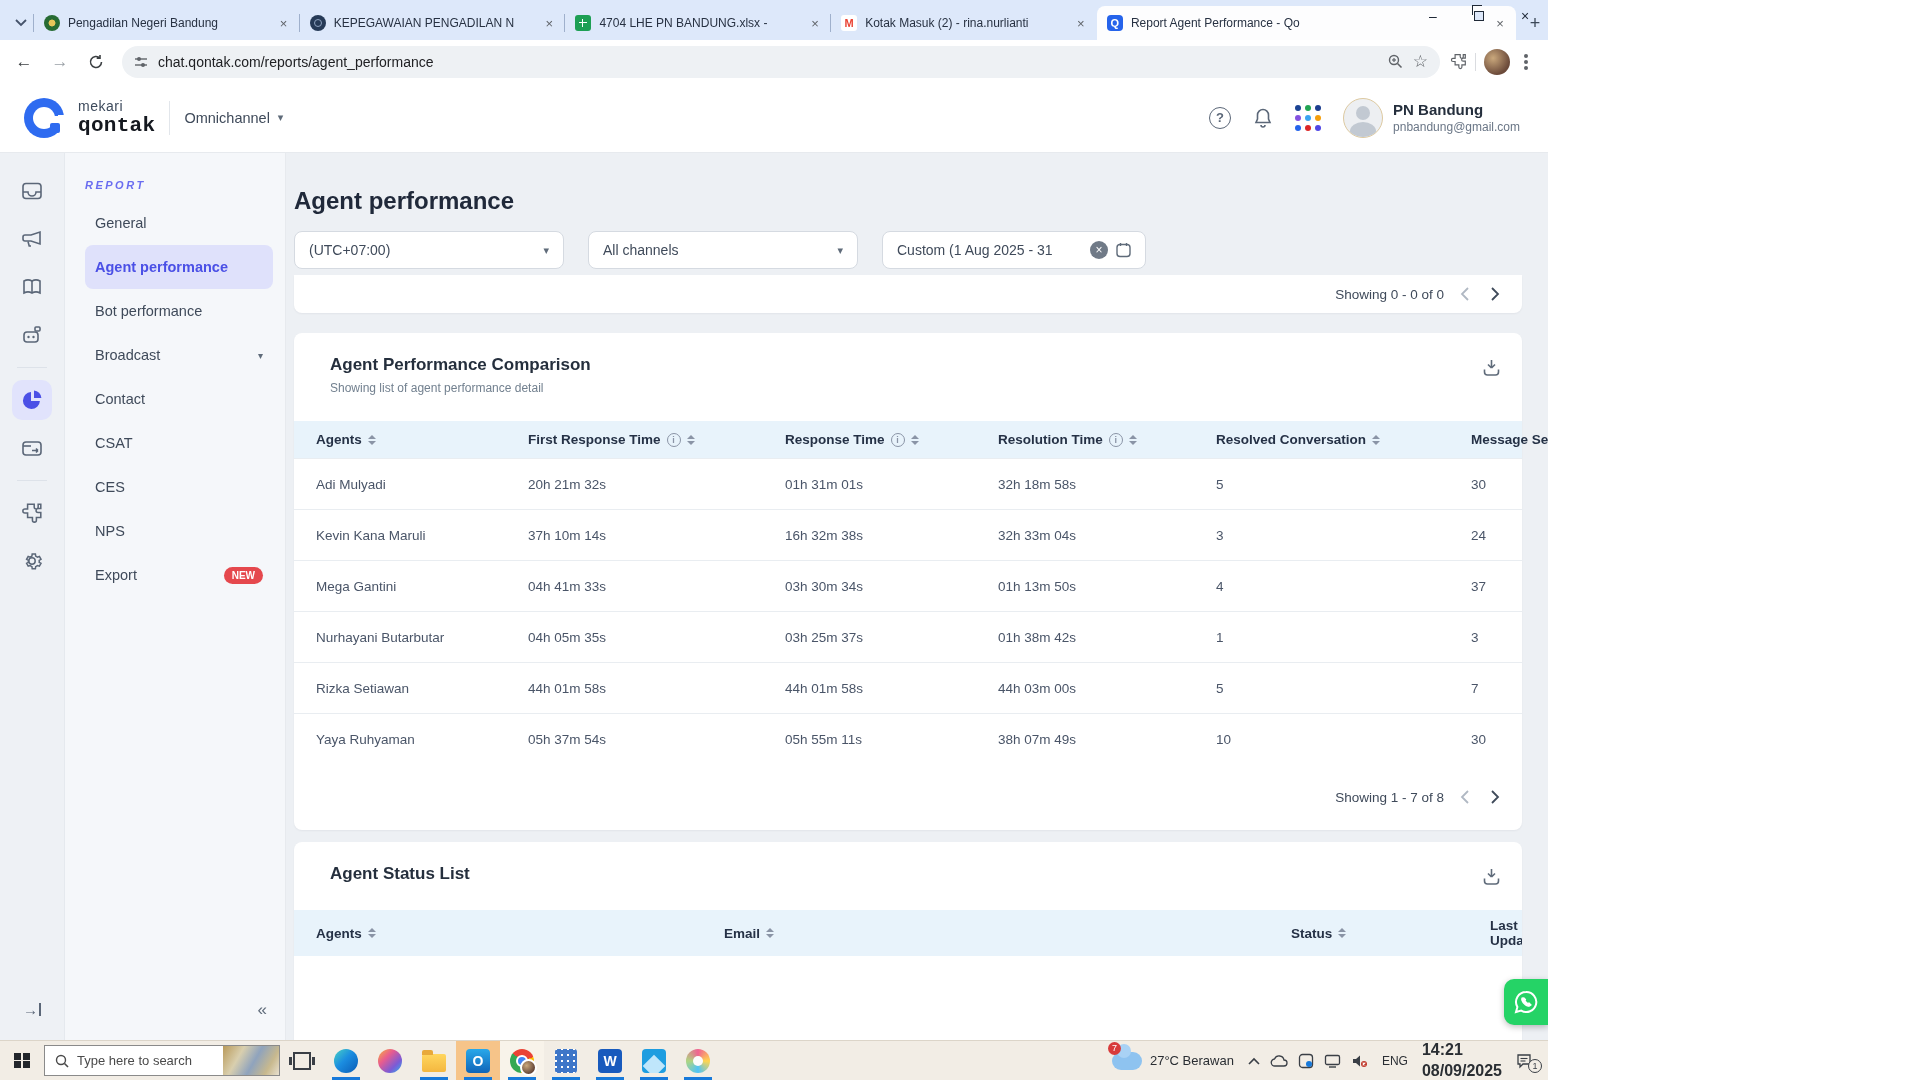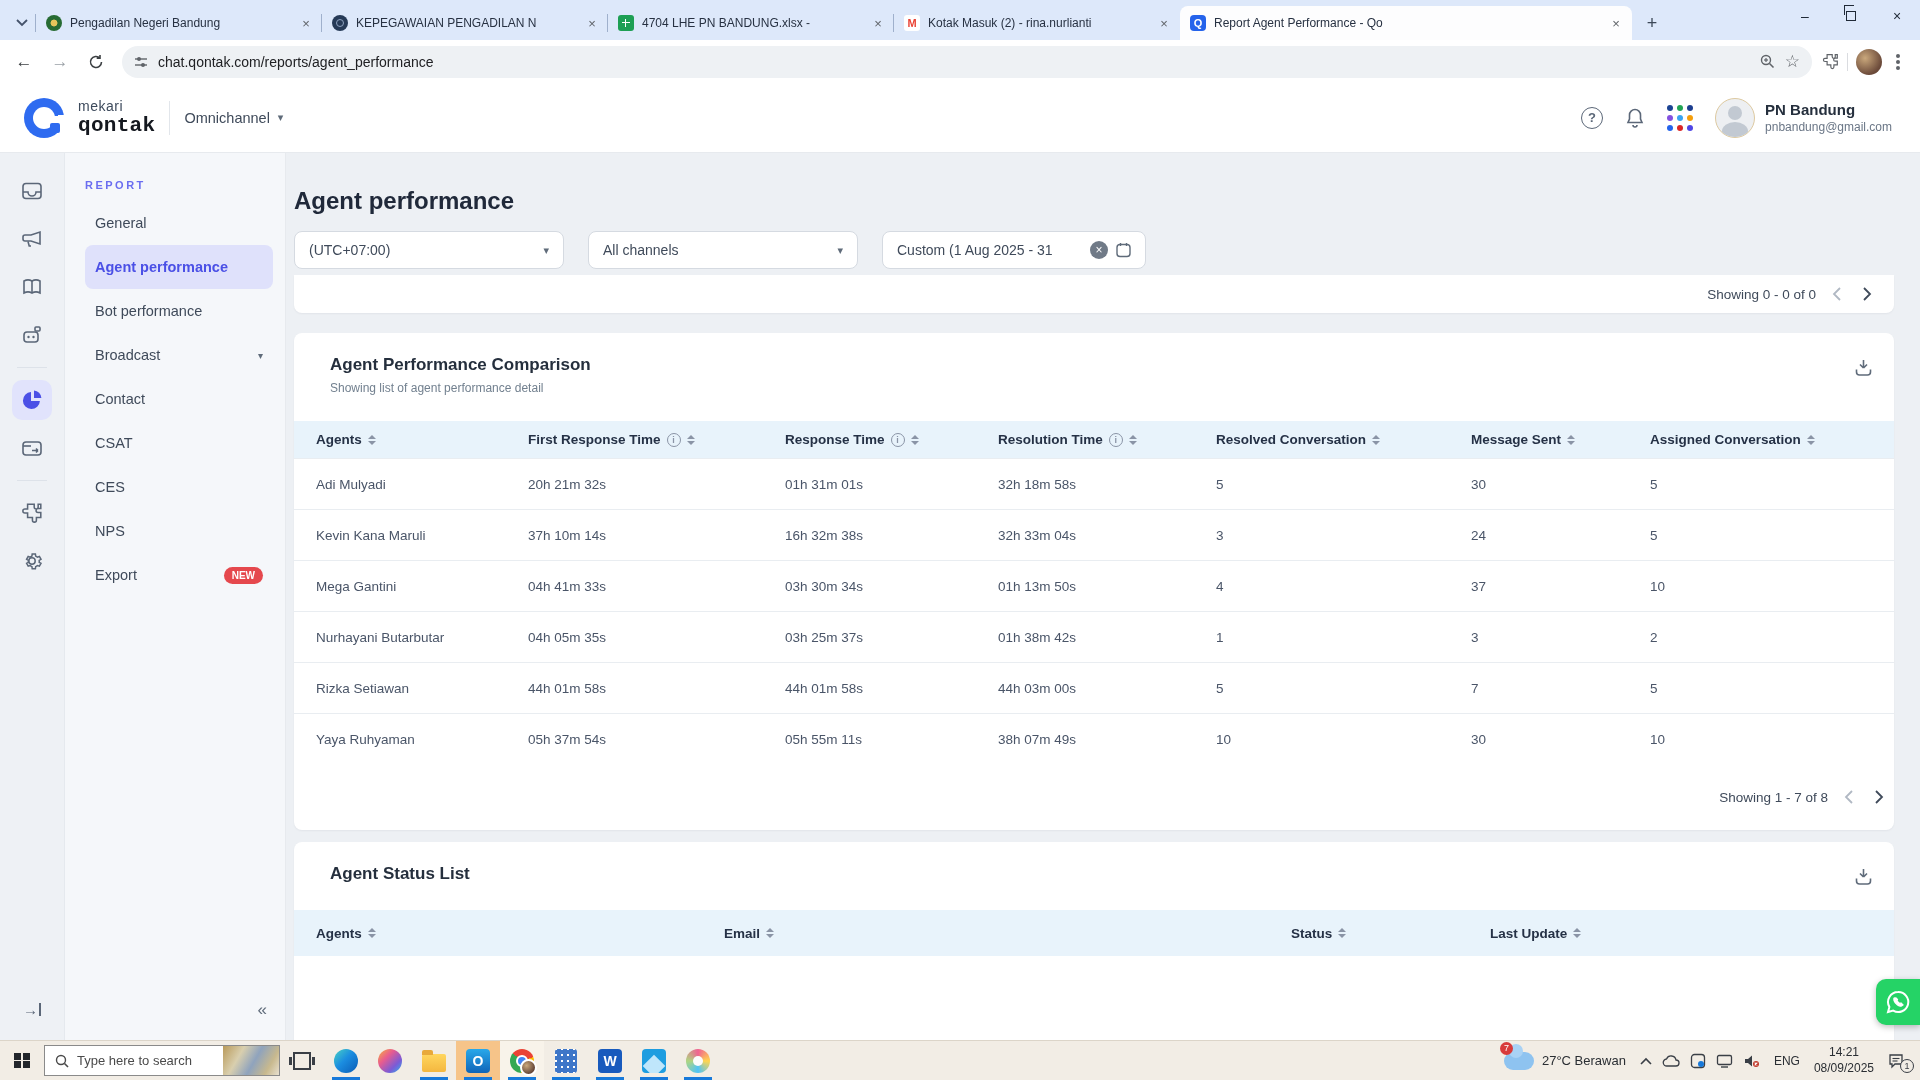--- a/index.html
+++ b/index.html
@@ -1,17 +1,17 @@
 <!DOCTYPE html>
 <html><head>
 <meta charset="utf-8">
 <style>
   * { margin:0; padding:0; box-sizing:border-box; }
   html,body { width:1920px; height:1080px; overflow:hidden; font-family:"Liberation Sans", sans-serif; }
-  .screen { width:1920px; height:1080px; display:flex; flex-direction:column; background:#edf0f4; }
+  .screen { width:1548px; height:1080px; display:flex; flex-direction:column; background:#edf0f4; }
 
   
   .tabbar { height:40px; background:#dde8fa; display:flex; align-items:flex-end; padding-left:8px; position:relative; flex:0 0 auto; }
   .tab-search { width:28px; height:34px; display:flex; align-items:center; justify-content:center; color:#45536b; cursor:pointer; }
   .tab { width:286px; height:34px; display:flex; align-items:center; gap:8px; padding:0 8px 0 10px; border-radius:8px 8px 0 0; position:relative; color:#273142; font-size:12px; cursor:pointer; }
   .tab:not(.active):not(:first-of-type)::before { content:""; position:absolute; left:-1px; top:8px; bottom:8px; width:1px; background:#9fb0cc; }
   .tab.active { background:#fdfdfe; width:452px; }
   .tab .title { flex:1; white-space:nowrap; overflow:hidden; }
   .tab .close { width:16px; height:16px; border-radius:50%; display:flex; align-items:center; justify-content:center; font-size:13px; color:#5f6368; flex:0 0 auto; }
   .fav { width:16px; height:16px; border-radius:50%; flex:0 0 auto; display:flex; align-items:center; justify-content:center; }
@@ -65,21 +65,21 @@
   .appbody { flex:1; display:flex; position:relative; overflow:hidden; }
 
   .rail { width:65px; background:#eef1f5; border-right:1px solid #e5e9ee; display:flex; flex-direction:column; align-items:center; padding-top:18px; gap:8px; }
   .rail-ico { width:40px; height:40px; border-radius:10px; display:flex; align-items:center; justify-content:center; cursor:pointer; color:#5b6778; }
   .rail-ico.active { background:#e1e3fc; }
   .rail-sep { width:30px; height:1px; background:#dde2e9; margin:4px 0; }
   .rail-expand { margin-top:auto; margin-bottom:22px; color:#5b6778; font-size:15px; cursor:pointer; display:flex; align-items:center; }
   .rail-expand .bar { width:2px; height:13px; background:#5b6778; margin-left:1px; }
 
   .panel { width:221px; background:#f5f7fa; border-right:1px solid #e7eaee; padding:26px 12px 0 20px; position:relative; }
-  .panel-label { font-size:11px; font-weight:bold; letter-spacing:2.5px; color:#6a6df0; margin-bottom:10px; }
+  .panel-label { font-size:11px; font-weight:bold; letter-spacing:2.5px; color:#6a6df0; margin-bottom:10px;font-style:italic; }
   .nav-item { height:44px; display:flex; align-items:center; font-size:14.5px; color:#3f4a5a; padding:0 10px; border-radius:8px; cursor:pointer; position:relative; }
   .nav-item.active { background:#dfe1fb; color:#4b50e6; font-weight:bold; }
   .nav-item .caret { margin-left:auto; font-size:10px; color:#5f6b7a; }
   .badge-new { margin-left:auto; background:#e5484d; color:#fff; font-size:10px; font-weight:bold; padding:3px 8px; border-radius:9px; }
   .panel-collapse { position:absolute; bottom:20px; right:18px; color:#5f6b7a; font-size:17px; cursor:pointer; }
 
   .main { flex:1; padding:0 26px 0 8px; overflow:hidden; }
   .page-title { font-size:24px; font-weight:bold; color:#20293a; margin-top:34px; }
   .filters { display:flex; gap:24px; margin-top:16px; }
   .select { width:270px; height:38px; background:#fff; border:1px solid #d5dae1; border-radius:8px; display:flex; align-items:center; padding:0 14px; font-size:14px; color:#3f4a5a; cursor:pointer; }
@@ -104,21 +104,21 @@
   .thead { background:#e8f3fb; height:37px; margin-top:26px; font-size:13.5px; font-weight:bold; color:#253146; }
   .th { display:flex; align-items:center; gap:6px; }
   .info-i { width:14px; height:14px; border-radius:50%; border:1.3px solid #8a94a6; color:#8a94a6; font-size:9px; display:flex; align-items:center; justify-content:center; font-style:normal; cursor:pointer; }
   .sort { display:inline-flex; flex-direction:column; gap:2px; cursor:pointer; }
   .sort b { width:0; height:0; border-left:4px solid transparent; border-right:4px solid transparent; }
   .sort .up { border-bottom:4px solid #8a94a6; }
   .sort .dn { border-top:4px solid #8a94a6; }
   .trow { height:51px; font-size:13.5px; color:#4a5568; border-top:1px solid #e9edf1; }
   .trow:first-of-type { border-top:none; }
   .trow.alt { background:#f1f5f9; }
-  .tfoot { height:66px; display:flex; align-items:center; justify-content:flex-end; gap:16px; padding-right:10px; }
+  .tfoot { height:66px; display:flex; align-items:center; justify-content:flex-end; gap:16px; padding-right:22px; }
 
   .status-card { margin-top:12px; height:220px; overflow:hidden; }
   .st-grid { display:grid; grid-template-columns:408px 567px 199px 1fr; align-items:center; padding-left:22px; }
   .st-head { background:#e8f3fb; height:46px; margin-top:26px; font-size:13.5px; font-weight:bold; color:#253146; }
 
   .wa-float { position:absolute; right:0; bottom:15px; width:44px; height:46px; background:#25d366; border-radius:10px 0 0 10px; display:flex; align-items:center; justify-content:center; cursor:pointer; box-shadow:0 2px 6px rgba(0,0,0,.25); }
 
   
   .taskbar { height:40px; background:#f2ede5; border-top:1px solid #dcd5c9; display:flex; align-items:stretch; flex:0 0 auto; }
   .tb-start { width:44px; display:flex; align-items:center; justify-content:center; cursor:pointer; }
@@ -149,21 +149,21 @@
   .ic-paint { width:24px; height:24px; border-radius:50%; background:conic-gradient(#f06292,#ffd54f,#4fc3f7,#aed581,#f06292); position:relative; }
   .ic-paint::before { content:""; position:absolute; inset:7px; background:#fbfbfb; border-radius:50%; }
   .tb-right { margin-left:auto; display:flex; align-items:center; gap:14px; padding-right:10px; }
   .weather { display:flex; align-items:center; gap:8px; cursor:pointer; }
   .cloud { width:30px; height:18px; background:#8ec3f0; border-radius:10px; position:relative; }
   .cloud::before { content:""; position:absolute; left:5px; top:-8px; width:14px; height:14px; border-radius:50%; background:#a9d2f5; }
   .wbadge { position:absolute; top:-10px; left:-4px; width:13px; height:13px; border-radius:50%; background:#d83b3b; color:#fff; font-size:9px; display:flex; align-items:center; justify-content:center; }
   .weather-text { font-size:13px; color:#2a2e33; }
   .tray { display:flex; align-items:center; gap:10px; color:#3a3f46; }
   .lang { font-size:12px; color:#2a2e33; cursor:pointer; }
-  .clock { text-align:center; font-size:12px; color:#2a2e33; line-height:1.3; cursor:pointer; }
+  .clock { text-align:left; font-size:16px; color:#2a2e33; line-height:1.3; cursor:pointer;font-weight:bold; }
   .notif { display:flex; align-items:center; cursor:pointer; position:relative; padding-right:6px; }
   .notif .cnt { position:absolute; right:-4px; bottom:-4px; width:14px; height:14px; border-radius:50%; border:1px solid #3a3f46; font-size:9px; display:flex; align-items:center; justify-content:center; color:#3a3f46; background:#f2ede5; }
 
   svg { display:block; }
 </style>
 </head>
 <body>
 
 <div class="screen">
 

